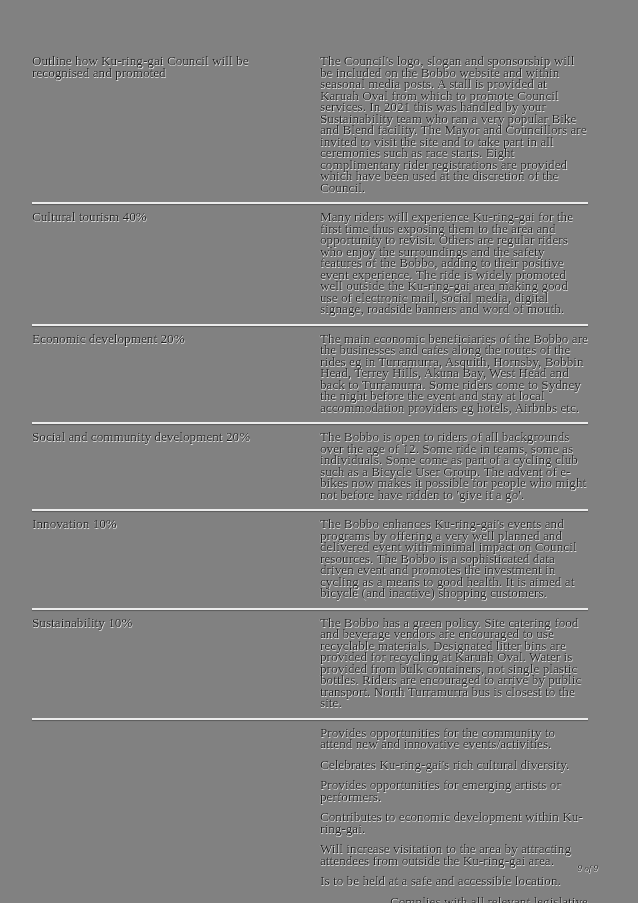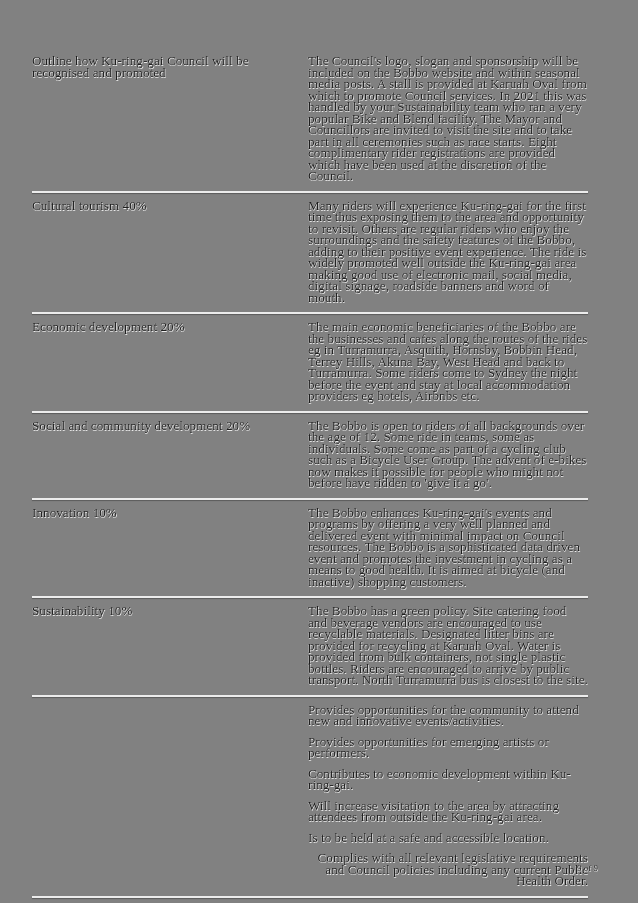--- a/index.html
+++ b/index.html
@@ -18,29 +18,30 @@
     line-height:11.5px;
     letter-spacing:0.1px;
   }
   .scan{
     text-shadow:0.6px 0.6px 0.6px rgba(255,255,255,0.85),
                 -0.4px -0.4px 0.4px rgba(255,255,255,0.45);
     filter:blur(0.35px);
   }
   .row{display:flex;gap:14px;padding:7px 0 9px;}
   .cell-label{flex:0 0 262px;width:262px;}
-  .cell-text{flex:1;}
+  .cell-text{flex:1;margin-left:12px;}
   .sep{height:2px;background:#ececec;box-shadow:0 1px 1px rgba(45,45,45,0.45);}
   .notes p{margin:0 0 9px;}
   .notes p:last-child{margin-bottom:0;text-align:right;}
   .italic{font-style:italic;font-weight:bold;}
   .page-number{
     position:absolute;right:40px;bottom:30px;
     color:#1e1e1e;font-size:9px;
     font-family:"Liberation Serif", serif;
+    font-style:italic;
   }
 </style>
 </head>
 <body>
 
 <div class="content scan">
 
   <div class="row">
     <div class="cell-label">Outline how Ku-ring-gai Council will be recognised and promoted</div>
     <div class="cell-text">The Council's logo, slogan and sponsorship will be included on the Bobbo website and within seasonal media posts. A stall is provided at Karuah Oval from which to promote Council services. In 2021 this was handled by your Sustainability team who ran a very popular Bike and Blend facility. The Mayor and Councillors are invited to visit the site and to take part in all ceremonies such as race starts. Eight complimentary rider registrations are provided which have been used at the discretion of the Council.</div>
@@ -74,20 +75,21 @@
   <div class="row">
     <div class="cell-label">Sustainability 10%</div>
     <div class="cell-text">The Bobbo has a green policy. Site catering food and beverage vendors are encouraged to use recyclable materials. Designated litter bins are provided for recycling at Karuah Oval. Water is provided from bulk containers, not single plastic bottles. Riders are encouraged to arrive by public transport. North Turramurra bus is closest to the site.</div>
   </div>
   <div class="sep"></div>
 
   <div class="row">
     <div class="cell-label"></div>
     <div class="cell-text notes">
       <p>Provides opportunities for the community to attend new and innovative events/activities.</p>
+      <p>Celebrates Ku-ring-gai's rich cultural diversity.</p>
       <p>Provides opportunities for emerging artists or performers.</p>
       <p>Contributes to economic development within Ku-ring-gai.</p>
       <p>Will increase visitation to the area by attracting attendees from outside the Ku-ring-gai area.</p>
       <p>Is to be held at a safe and accessible location.</p>
       <p>Complies with all relevant legislative requirements and Council policies including any current Public Health Order.</p>
     </div>
   </div>
   <div class="sep"></div>
 
   <div class="row">

